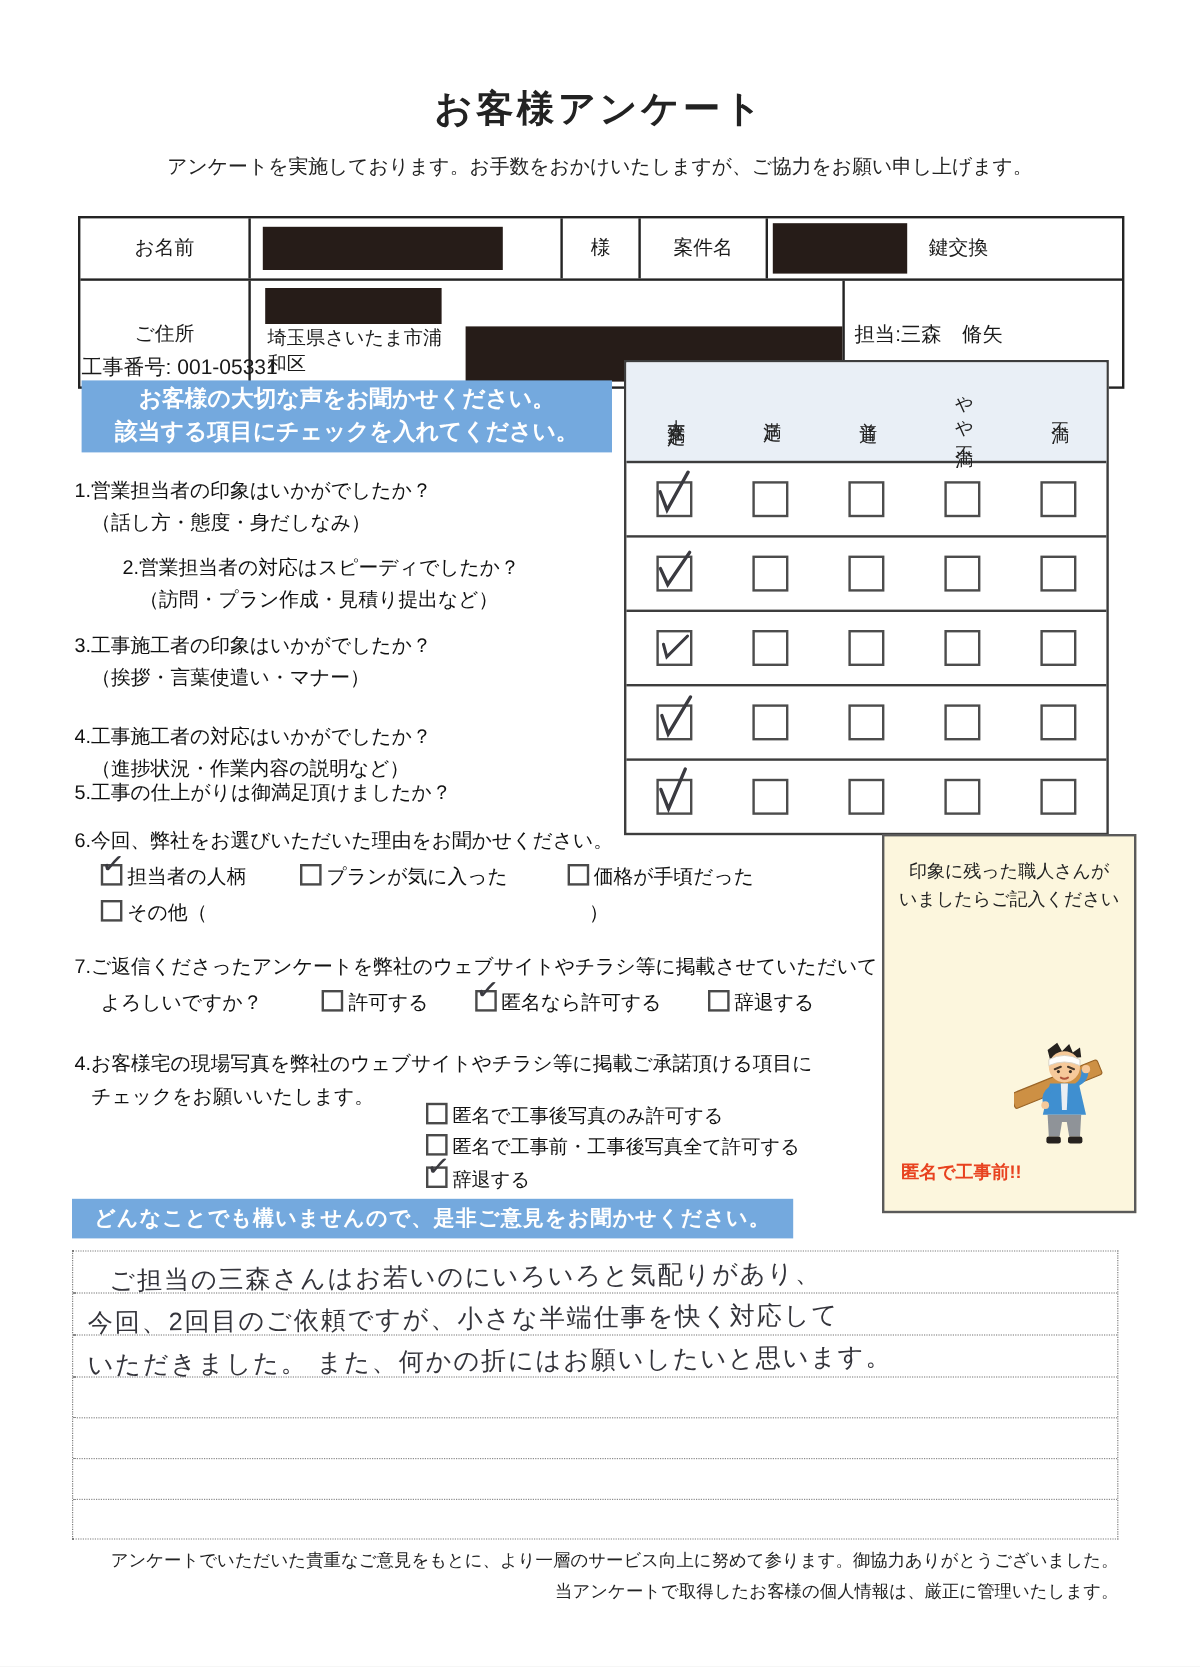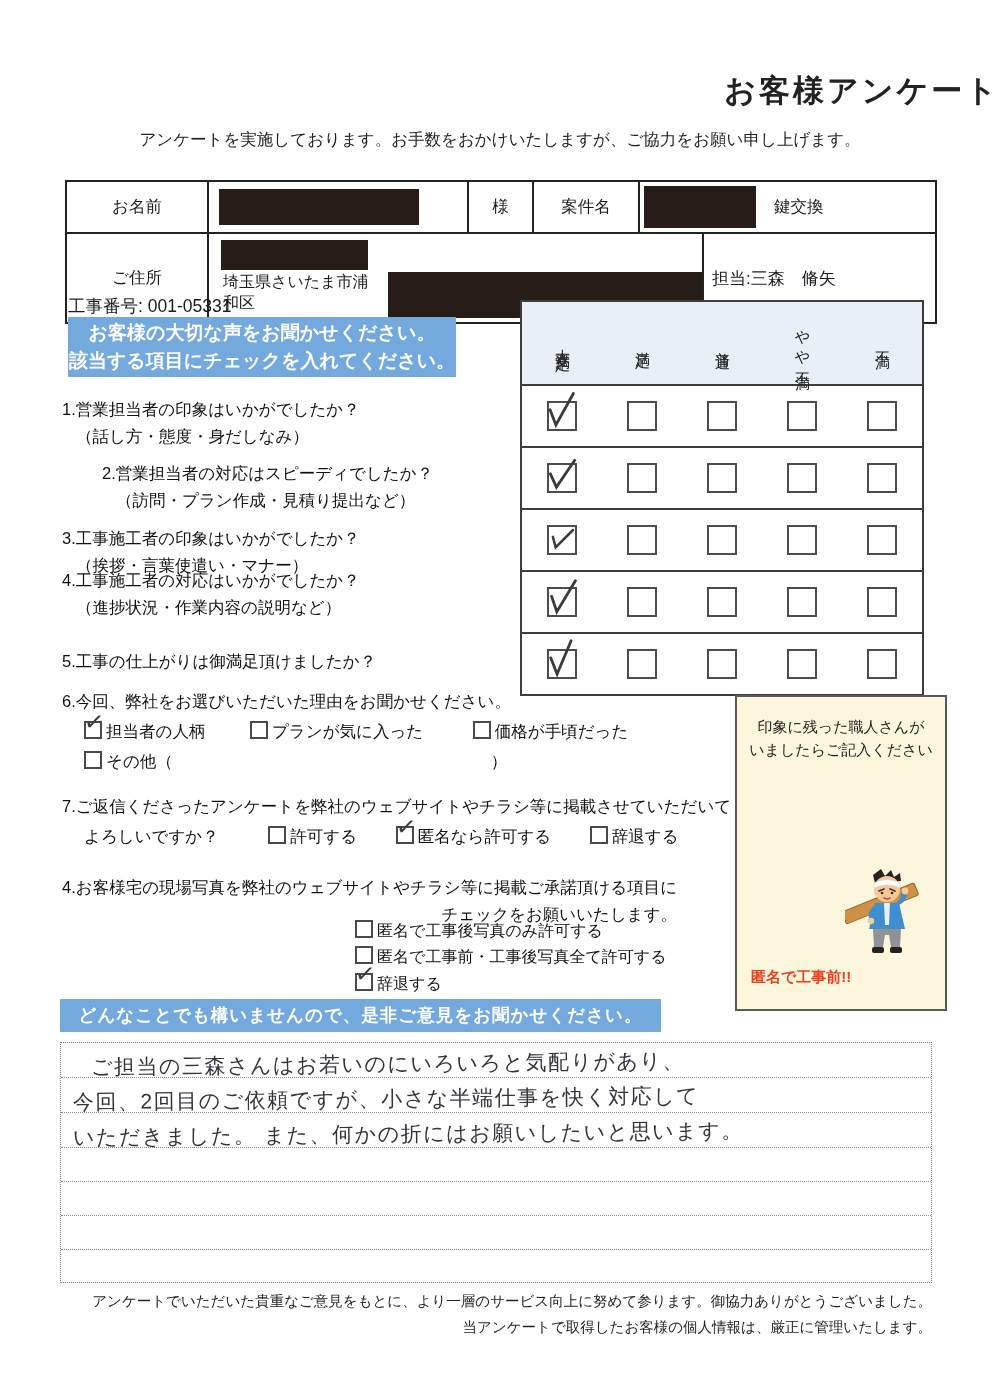--- a/index.html
+++ b/index.html
@@ -1,20 +1,20 @@
 <!DOCTYPE html>
 <html><head>
 <meta charset="utf-8">
 <style>
   html,body{margin:0;padding:0;background:#e8e8e8;}
   .page{
     position:relative;width:1000px;height:1389px;margin:0 auto;background:#ffffff;
     font-family:"Liberation Sans","DejaVu Sans",sans-serif;color:#1b1b1b;overflow:hidden;
   }
-  .title{position:absolute;top:70px;left:0;width:100%;text-align:right;
+  .title{position:absolute;top:70px;left:0;width:100%;text-align:center;
     font-size:31px;font-weight:600;letter-spacing:3px;color:#222;}
   .intro{position:absolute;top:127px;left:0;width:100%;text-align:center;
     font-size:16.5px;line-height:1.55;color:#222;}
   
   .itable{position:absolute;left:65px;top:180px;width:868px;border:2px solid #232323;}
   .irow{display:flex;}
   .irow1{height:50px;}
   .irow2{height:88px;border-top:2px solid #232323;}
   .icell{border-right:2px solid #232323;display:flex;align-items:center;justify-content:center;
     font-size:16.5px;position:relative;}
@@ -29,21 +29,21 @@
   .c-staff{width:223px;justify-content:flex-start;padding-left:8px;font-size:17px;}
   .redact{background:#261c18;display:inline-block;}
   .r-name{width:200px;height:36px;margin-left:10px;}
   .r-case{width:112px;height:42px;margin-left:4px;margin-right:18px;}
   .r-addr1{width:147px;height:30px;margin:6px 0 0 12px;}
   .r-addr2{width:345px;height:46px;vertical-align:middle;margin-left:4px;}
   .addr-line{margin-left:14px;margin-top:2px;font-size:16px;display:flex;align-items:flex-start;}
   .worknum{position:absolute;left:68px;top:294px;font-size:17.5px;color:#1a1a1a;}
   
   .banner{background:#74a9de;color:#ffffff;font-weight:bold;text-align:center;}
-  .banner1{position:absolute;left:68px;top:317px;width:388px;height:60px;
+  .banner1{position:absolute;left:68px;top:317px;width:442px;height:60px;
     font-size:19px;line-height:1.5;display:flex;flex-direction:column;justify-content:center;}
   .banner2{position:absolute;left:60px;top:999px;width:601px;height:33px;
     font-size:17.5px;line-height:33px;letter-spacing:1px;}
   
   .rgrid{position:absolute;left:520px;top:300px;width:400px;border:2px solid #3d3d3d;background:#fff;}
   .rgrid-header{height:82px;background:#e9eff6;display:flex;border-bottom:2px solid #3d3d3d;}
   .rgrid-header .hcol{flex:1;display:flex;align-items:center;justify-content:center;}
   .vtext{writing-mode:vertical-rl;text-orientation:upright;font-size:15px;letter-spacing:3px;color:#222;}
   .rgrid-row{height:60px;display:flex;border-bottom:2px solid #3d3d3d;}
   .rgrid-row:last-child{border-bottom:none;}
@@ -255,21 +255,21 @@
     <div class="sub">（話し方・態度・身だしなみ）</div>
   </div>
   <div class="q" style="top:462px;margin-left:40px;">
     <div>2.営業担当者の対応はスピーディでしたか？</div>
     <div class="sub">（訪問・プラン作成・見積り提出など）</div>
   </div>
   <div class="q" style="top:527px;">
     <div>3.工事施工者の印象はいかがでしたか？</div>
     <div class="sub">（挨拶・言葉使遣い・マナー）</div>
   </div>
-  <div class="q" style="top:569px;">
+  <div class="q" style="top:603px;">
     <div>4.工事施工者の対応はいかがでしたか？</div>
     <div class="sub">（進捗状況・作業内容の説明など）</div>
   </div>
   <div class="q" style="top:650px;">
     <div>5.工事の仕上がりは御満足頂けましたか？</div>
   </div>
 
   <div class="q" style="top:690px;">
     <div>6.今回、弊社をお選びいただいた理由をお聞かせください。</div>
     <div class="optline">
@@ -287,21 +287,21 @@
     <div class="optline">
       <span>よろしいですか？</span><span class="sp45"></span>
       <span><span class="cbx"></span><span>許可する</span></span><span class="sp30"></span>
       <span><span class="cbx"><i class="hw">✓</i></span><span>匿名なら許可する</span></span><span class="sp30"></span>
       <span><span class="cbx"></span><span>辞退する</span></span>
     </div>
   </div>
 
   <div class="q" style="top:876px;">
     <div>4.お客様宅の現場写真を弊社のウェブサイトやチラシ等に掲載ご承諾頂ける項目に</div>
-    <div style="margin-left:14px;margin-top:3px;text-align:right;">チェックをお願いいたします。</div>
+    <div style="margin-left:14px;margin-top:3px;">チェックをお願いいたします。</div>
   </div>
   <div class="q8opts">
     <div><span class="cbx"></span><span>匿名で工事後写真のみ許可する</span></div>
     <div><span class="cbx"></span><span>匿名で工事前・工事後写真全て許可する</span></div>
     <div><span class="cbx"><i class="hw">✓</i></span><span>辞退する</span></div>
   </div>
 
   <div class="notebox">
     <div class="nb-title">
       <div>印象に残った職人さんが</div>

